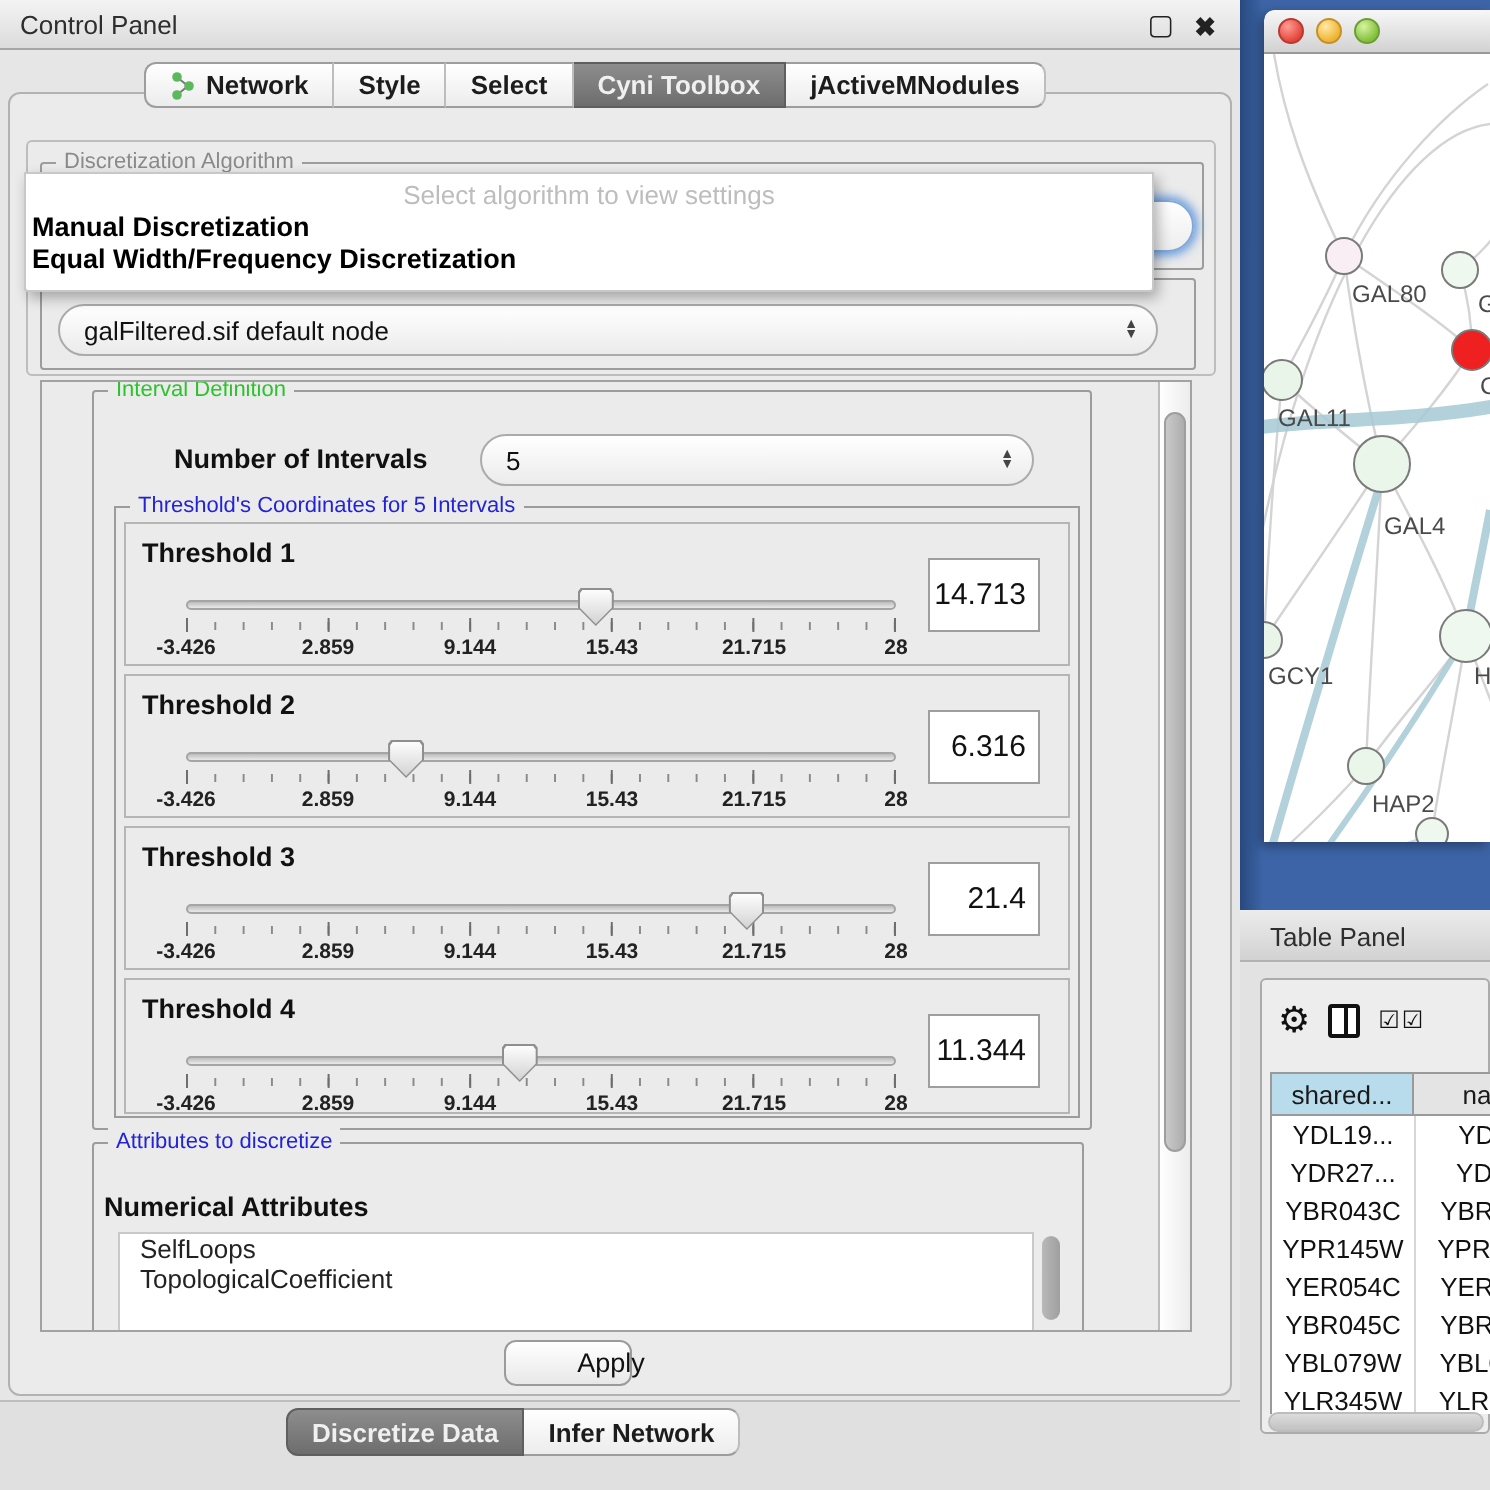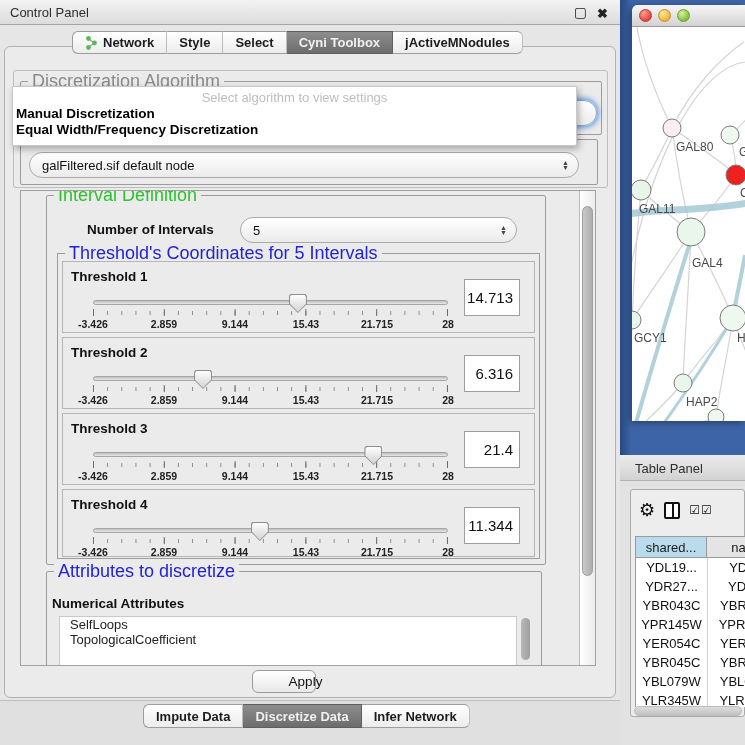--- a/index.html
+++ b/index.html
@@ -25,21 +25,21 @@
     border-right:1px solid #bdbdbd;font-size:13px;font-weight:bold;color:#1c1c1c;padding:0 12px;cursor:default;}
   .seg:first-child{border-left:1px solid #9d9d9d;border-radius:6px 0 0 6px;}
   .seg:last-child{border-radius:0 6px 6px 0;justify-content:center;}
   .seg.sel{background:linear-gradient(#8d8d8d,#6d6d6d);color:#f0f0f0;border-color:#5f5f5f;}
   .net-ic{width:13px;height:14px;display:inline-block;}
 
   
   .sub-panel{position:absolute;left:13px;top:70px;width:595px;height:118px;
     border:1px solid #bdbdbd;border-radius:3px;background:#ebebeb;}
   .group{position:absolute;border:1px solid #9c9c9c;border-radius:2px;}
-  .group-title{position:absolute;top:-8px;left:7px;background:#ebebeb;padding:0 4px;font-size:18px;line-height:14px;}
+  .group-title{position:absolute;top:-8px;left:7px;background:#ebebeb;padding:0 4px;font-size:11px;line-height:14px;}
   .gt-gray{color:#8a8a8a;}
   .gt-green{color:#2dc22d;}
   .gt-blue{color:#2323d6;}
   .gt-black{color:#1a1a1a;}
 
   .algo-group{left:6px;top:10px;width:582px;height:54px;background:#ebebeb;}
   .algo-combo{position:absolute;left:8px;top:18px;width:568px;height:26px;border-radius:13px;
     background:linear-gradient(#ffffff,#ededed);border:1px solid #7fa8d9;
     box-shadow:0 0 5px 2px rgba(88,145,220,.85);}
 
@@ -313,23 +313,20 @@
 
       <div class="vsb-track">
         <div class="vsb-thumb"></div>
       </div>
     </div>
 
     <div class="apply-btn">Apply</div>
 
     <div class="bottom-strip">
       <div class="seg-bar bot-tabs">
-        <div class="seg">
-            <span>Impute Data</span>
-          </div>
         <div class="seg sel">
             <span>Discretize Data</span>
           </div>
         <div class="seg">
             <span>Infer Network</span>
           </div>
       </div>
     </div>
   </div>
 

